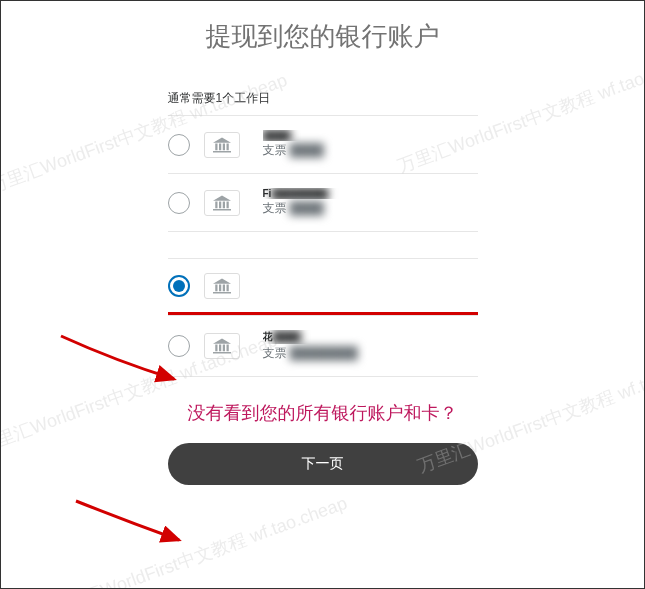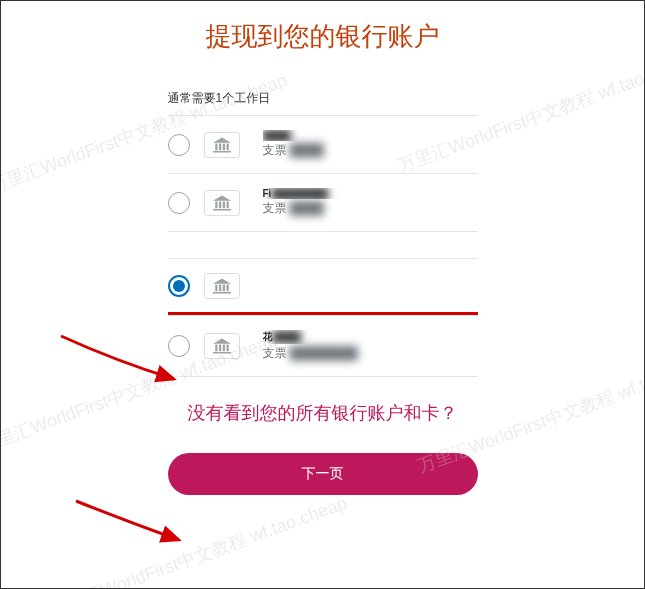--- a/index.html
+++ b/index.html
@@ -22,21 +22,21 @@
     .wm1 { top: 120px; left: -20px; }
     .wm2 { top: 380px; left: -30px; }
     .wm3 { top: 100px; right: -60px; }
     .wm4 { top: 400px; right: -80px; }
     .wm5 { bottom: 20px; left: 40px; }
     
     .title {
       text-align: center;
       font-size: 26px;
       font-weight: 400;
-      color: #c2410c;
+      color: #737373;
       padding: 18px 0 28px;
     }
     .content {
       width: 310px;
       margin: 0 auto;
     }
     .section-label {
       font-size: 12px;
       color: #2c2e2f;
       padding: 8px 0;
@@ -126,23 +126,23 @@
     }
     .link {
       color: #be185d;
       font-size: 18px;
       text-decoration: none;
       cursor: pointer;
       text-align: right;
     }
     .btn {
       width: 310px;
-      margin: 10px auto;
+      margin: 0 auto;
       display: block;
-      background: #be185d;
+      background: #404040;
       color: #fff;
       border: none;
       border-radius: 24px;
       padding: 12px 0;
       font-size: 14px;
       cursor: pointer;
     }
     .arrow {
       position: absolute;
       pointer-events: none;

